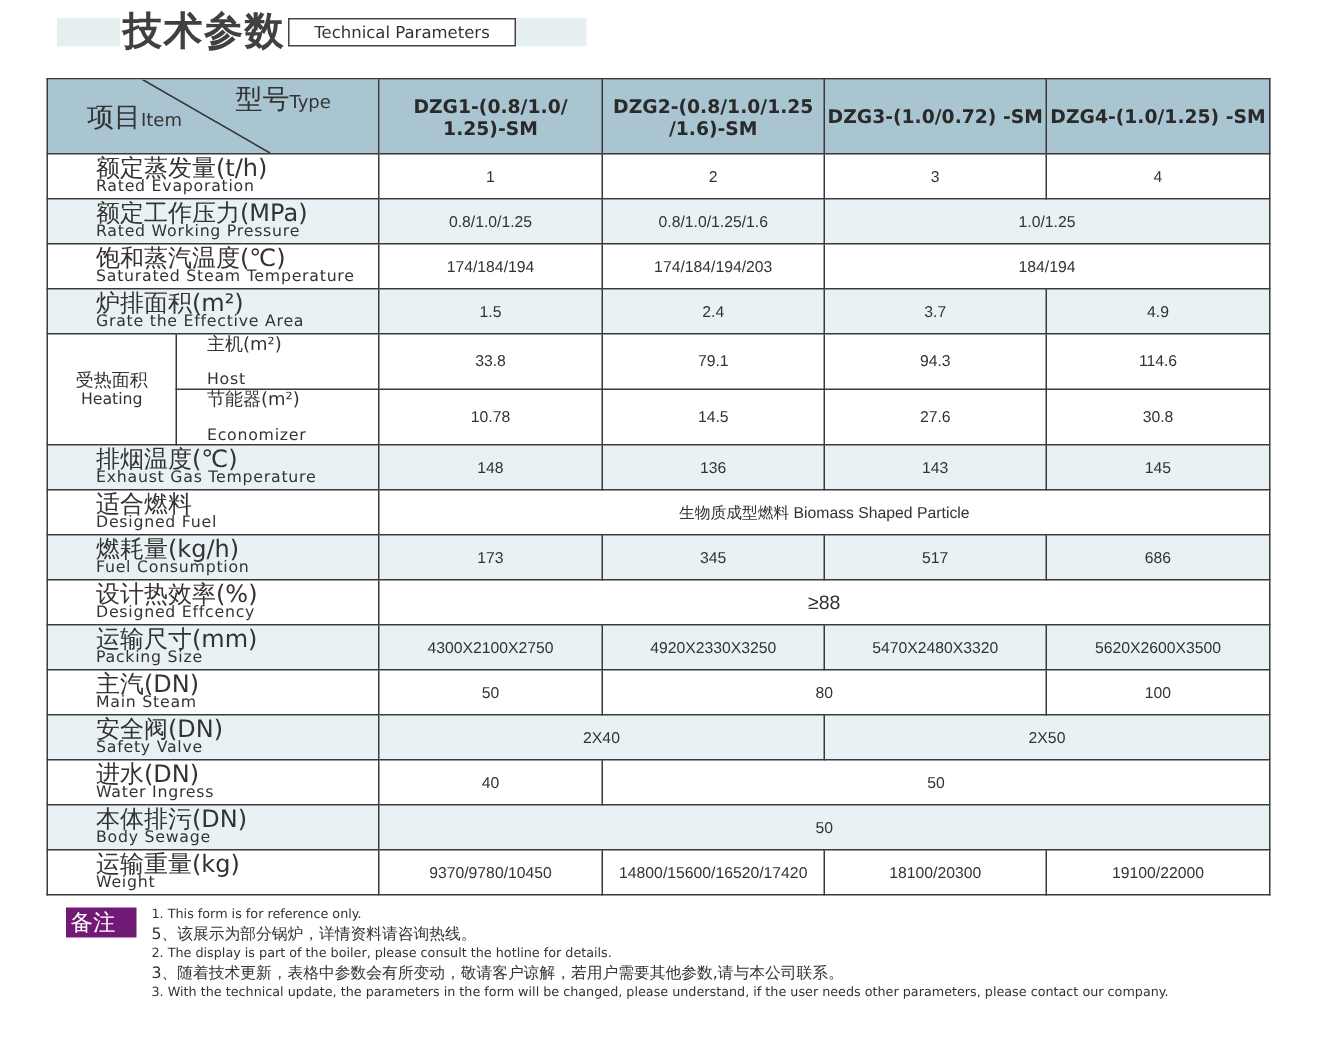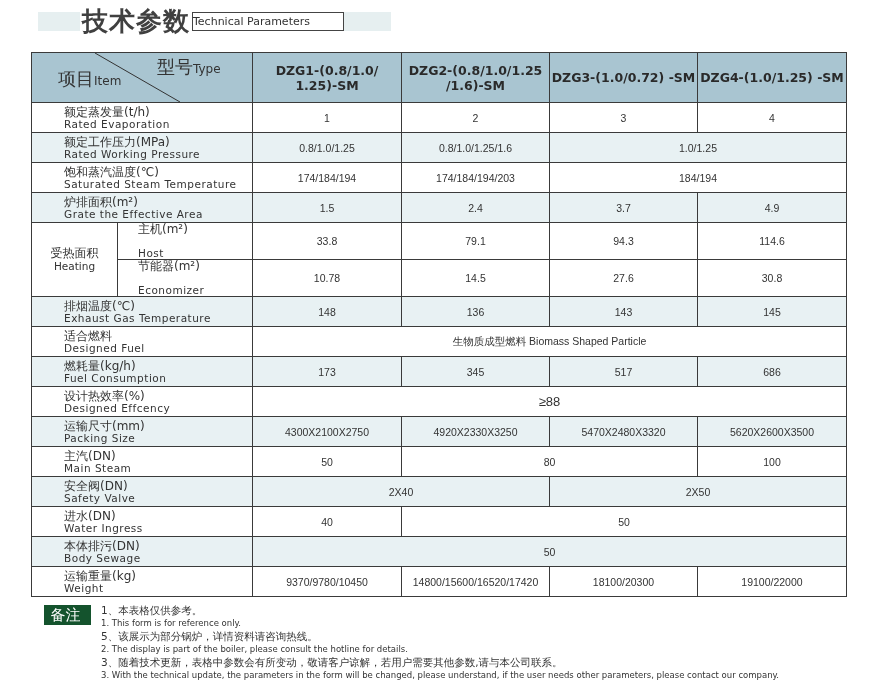--- a/index.html
+++ b/index.html
@@ -1,43 +1,43 @@
 <!DOCTYPE html>
 <html><head>
 <meta charset="utf-8">
 <style>
   html, body { margin:0; padding:0; }
   body { width:894px; height:696px; background:#ffffff; position:relative; overflow:hidden;
          font-family:"DejaVu Sans", sans-serif; color:#333; }
   .title-bar { position:absolute; left:38px; top:12px; width:353px; height:19px; background:#e6eff0; }
   .title-cn { position:absolute; left:80px; top:5px; font-size:26px; font-weight:bold; color:#404040; letter-spacing:1px; line-height:32px; background:#fff; padding:0 4px 0 2px; }
-  .title-en { position:absolute; left:192px; top:12px; width:150px; height:17px; border:1px solid #444; background:#fff; font-size:11px; color:#333; line-height:17px; font-family:"DejaVu Sans", sans-serif; }
+  .title-en { position:absolute; left:192px; top:12px; width:150px; height:17px; border:1px solid #444; background:#fff; font-size:11px; color:#333; line-height:17px; text-align:center; font-family:"DejaVu Sans", sans-serif; }
   table.spec { position:absolute; left:31px; top:52px; border-collapse:collapse; width:815px; table-layout:fixed; }
   table.spec td, table.spec th { border:1px solid #3a3a3a; padding:0; text-align:center; vertical-align:middle; font-size:10.5px; color:#333; font-family:"Liberation Sans", sans-serif; }
   table.spec th { background:#a9c5d1; height:49px; font-weight:bold; font-size:12.5px; color:#2a2a2a; line-height:15px; font-family:"DejaVu Sans", sans-serif; }
   tr.r { height:30px; }
   tr.alt td { background:#e8f1f3; }
   tr.white td { background:#ffffff; }
   .lbl { text-align:left !important; padding-left:32px !important; line-height:12px; }
-  .lbl .cn { display:block; font-size:12px; color:#333; font-family:"DejaVu Sans", sans-serif; }
+  .lbl .cn { display:block; font-size:16px; color:#333; font-family:"DejaVu Sans", sans-serif; }
   .lbl .en { display:block; font-size:10.5px; color:#333; letter-spacing:0.5px; font-family:"DejaVu Sans", sans-serif; }
   .sub { text-align:left !important; padding-left:20px !important; line-height:12px; }
   .sub .cn { display:block; font-size:12px; font-family:"DejaVu Sans", sans-serif; }
   .sub .en { display:block; font-size:10.5px; letter-spacing:0.5px; font-family:"DejaVu Sans", sans-serif;margin-top:12px; }
   .grp { line-height:13px; }
   .grp .cn { display:block; font-size:12px; font-family:"DejaVu Sans", sans-serif; }
   .grp .en { display:block; font-size:10.5px; font-family:"DejaVu Sans", sans-serif; }
   .corner { position:relative; overflow:hidden; }
   .corner svg { position:absolute; left:0; top:0; }
   .corner .item { position:absolute; left:26px; top:18px; font-size:18px; font-weight:normal; color:#333; }
   .corner .item small { font-size:12px; }
   .corner .type { position:absolute; left:125px; top:6px; font-size:18px; font-weight:normal; color:#333; }
   .corner .type small { font-size:12px; }
   .eff { font-size:13px !important; }
-  .notes-badge { position:absolute; left:44px; top:605px; width:47px; height:20px; background:#14532d; color:#fff; font-size:15px; line-height:20px; text-align:center; padding-right:4px; box-sizing:border-box; font-family:"DejaVu Sans", sans-serif; }
+  .notes-badge { position:absolute; left:44px; top:605px; width:47px; height:20px; background:#701a75; color:#fff; font-size:15px; line-height:20px; text-align:right; padding-right:14px; box-sizing:border-box; font-family:"DejaVu Sans", sans-serif; }
   .notes { position:absolute; left:101px; top:604px; font-family:"DejaVu Sans", sans-serif; color:#333; }
   .notes .cn { font-size:10.5px; line-height:13px; height:13px; white-space:nowrap; }
   .notes .en { font-size:8.5px; line-height:12px; height:13px; white-space:nowrap; }
 </style>
 </head>
 <body>
 
 <div class="title-bar"></div>
 <div class="title-cn">技术参数</div>
 <div class="title-en">Technical Parameters</div>
@@ -227,19 +227,18 @@
     <td>9370/9780/10450</td>
     <td>14800/15600/16520/17420</td>
     <td>18100/20300</td>
     <td>19100/22000</td>
   </tr>
 </tbody>
   </table>
 
 <div class="notes-badge">备注</div>
 <div class="notes">
-  <div class="cn">1、本表格仅供参考。</div>
   <div class="en">1. This form is for reference only.</div>
   <div class="cn">5、该展示为部分锅炉，详情资料请咨询热线。</div>
   <div class="en">2. The display is part of the boiler, please consult the hotline for details.</div>
   <div class="cn">3、随着技术更新，表格中参数会有所变动，敬请客户谅解，若用户需要其他参数,请与本公司联系。</div>
   <div class="en">3. With the technical update, the parameters in the form will be changed, please understand, if the user needs other parameters, please contact our company.</div>
 </div>
 
 </body></html>

